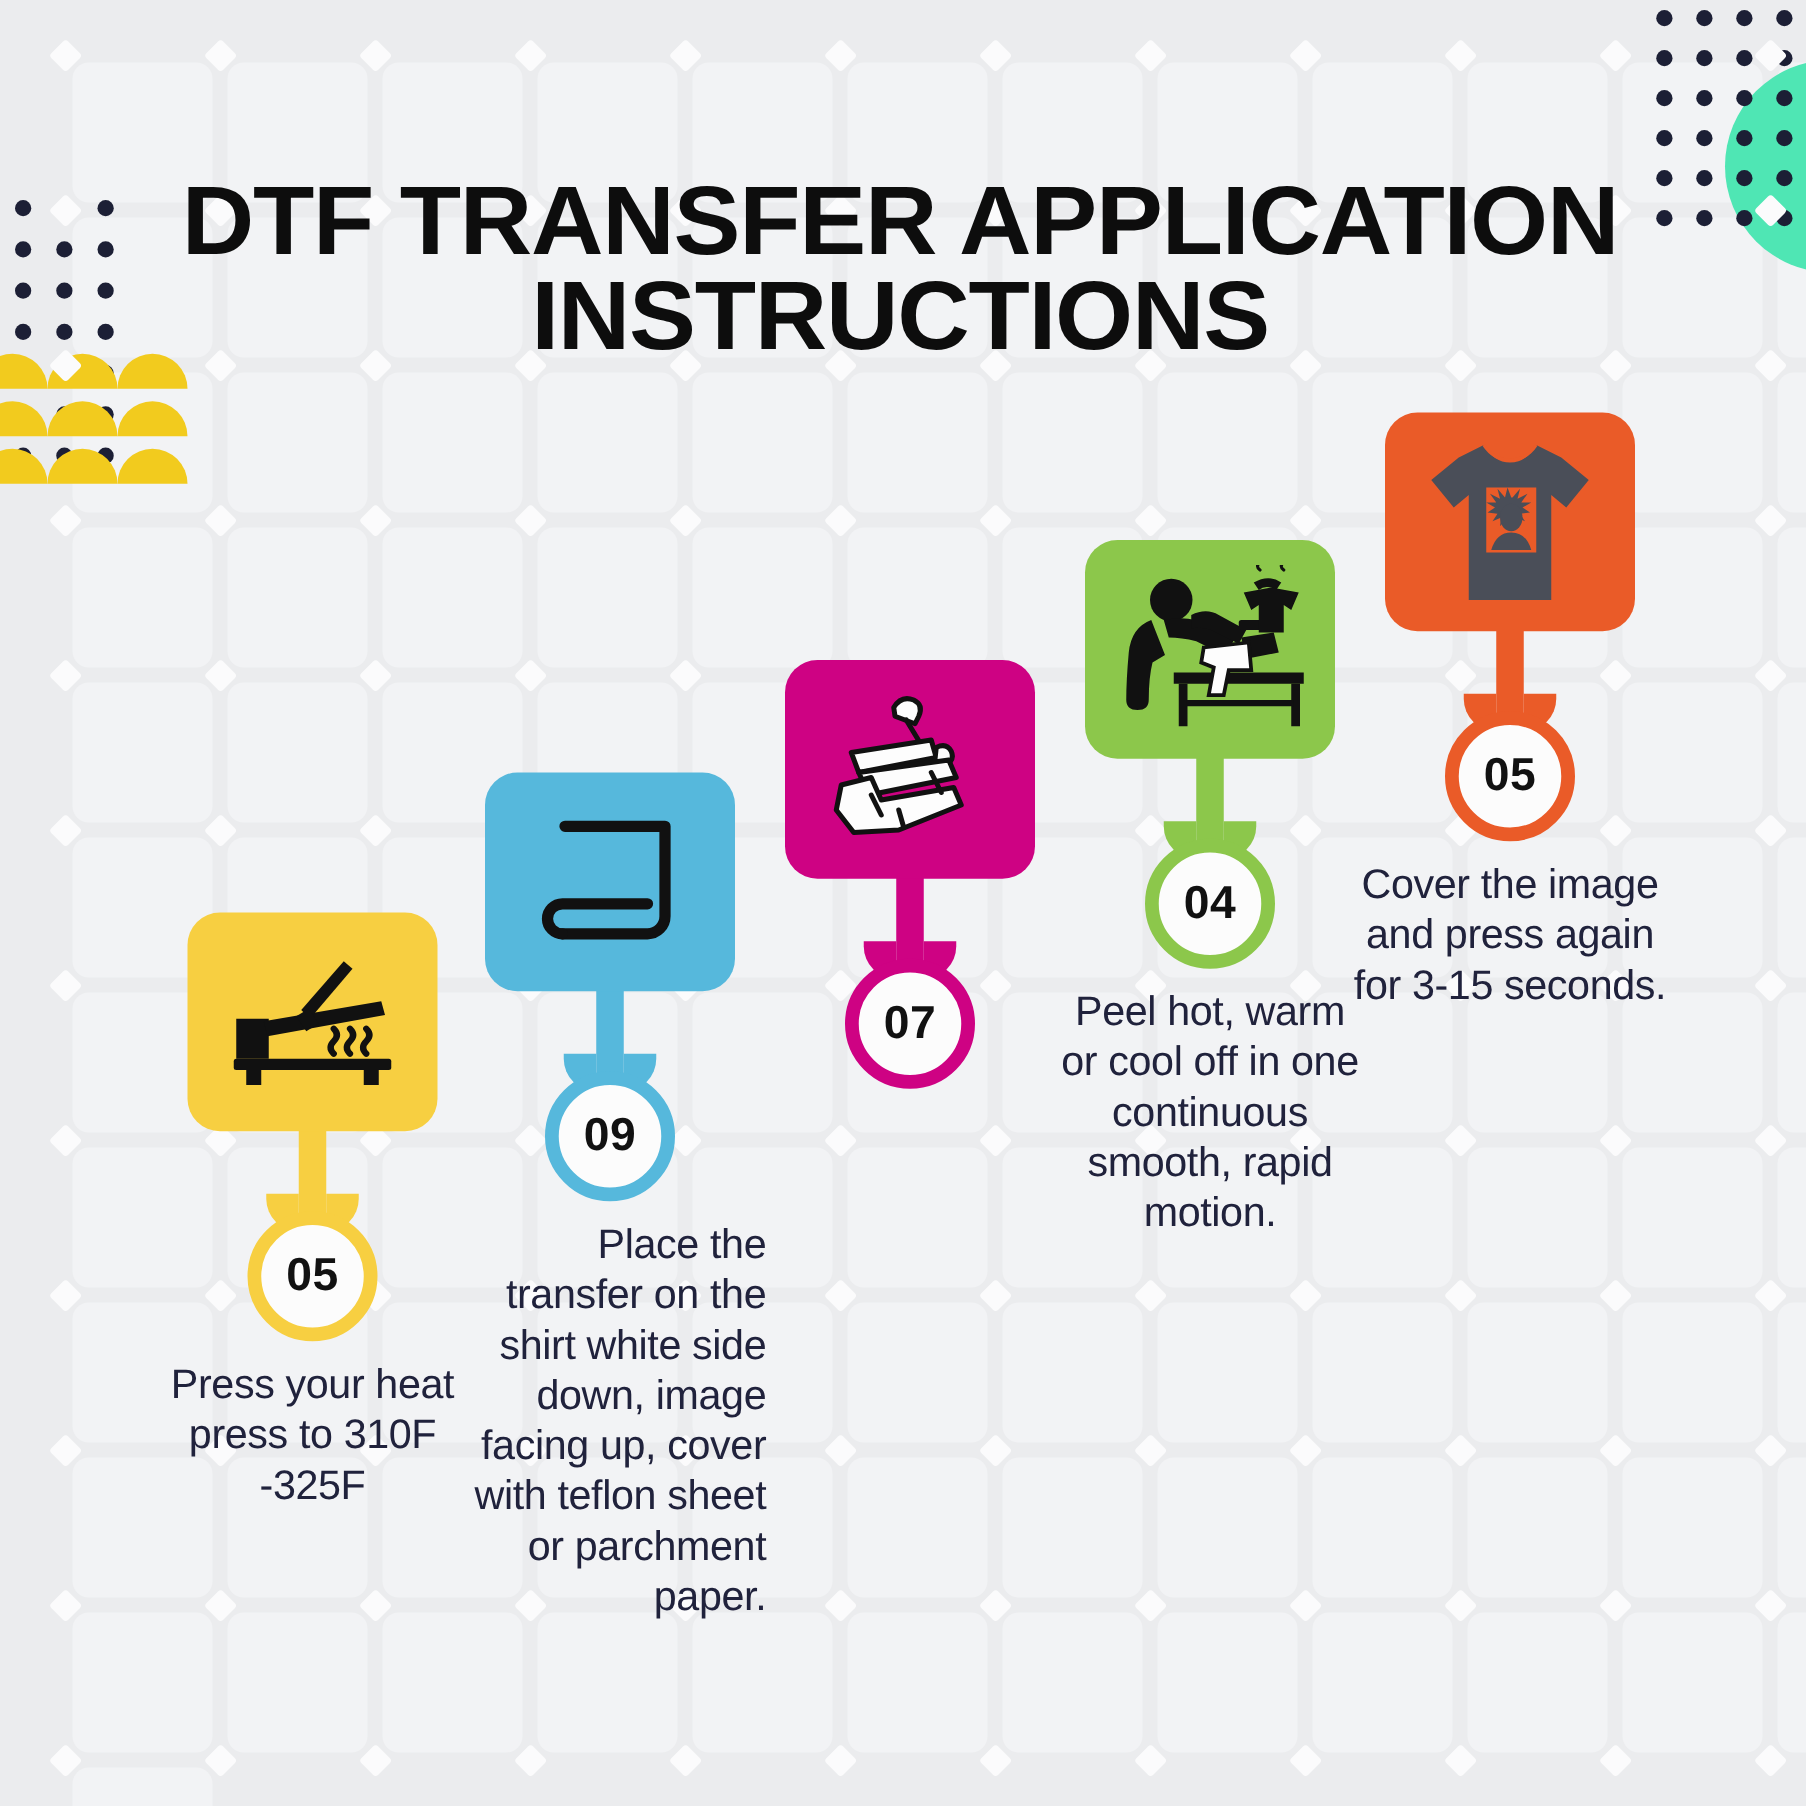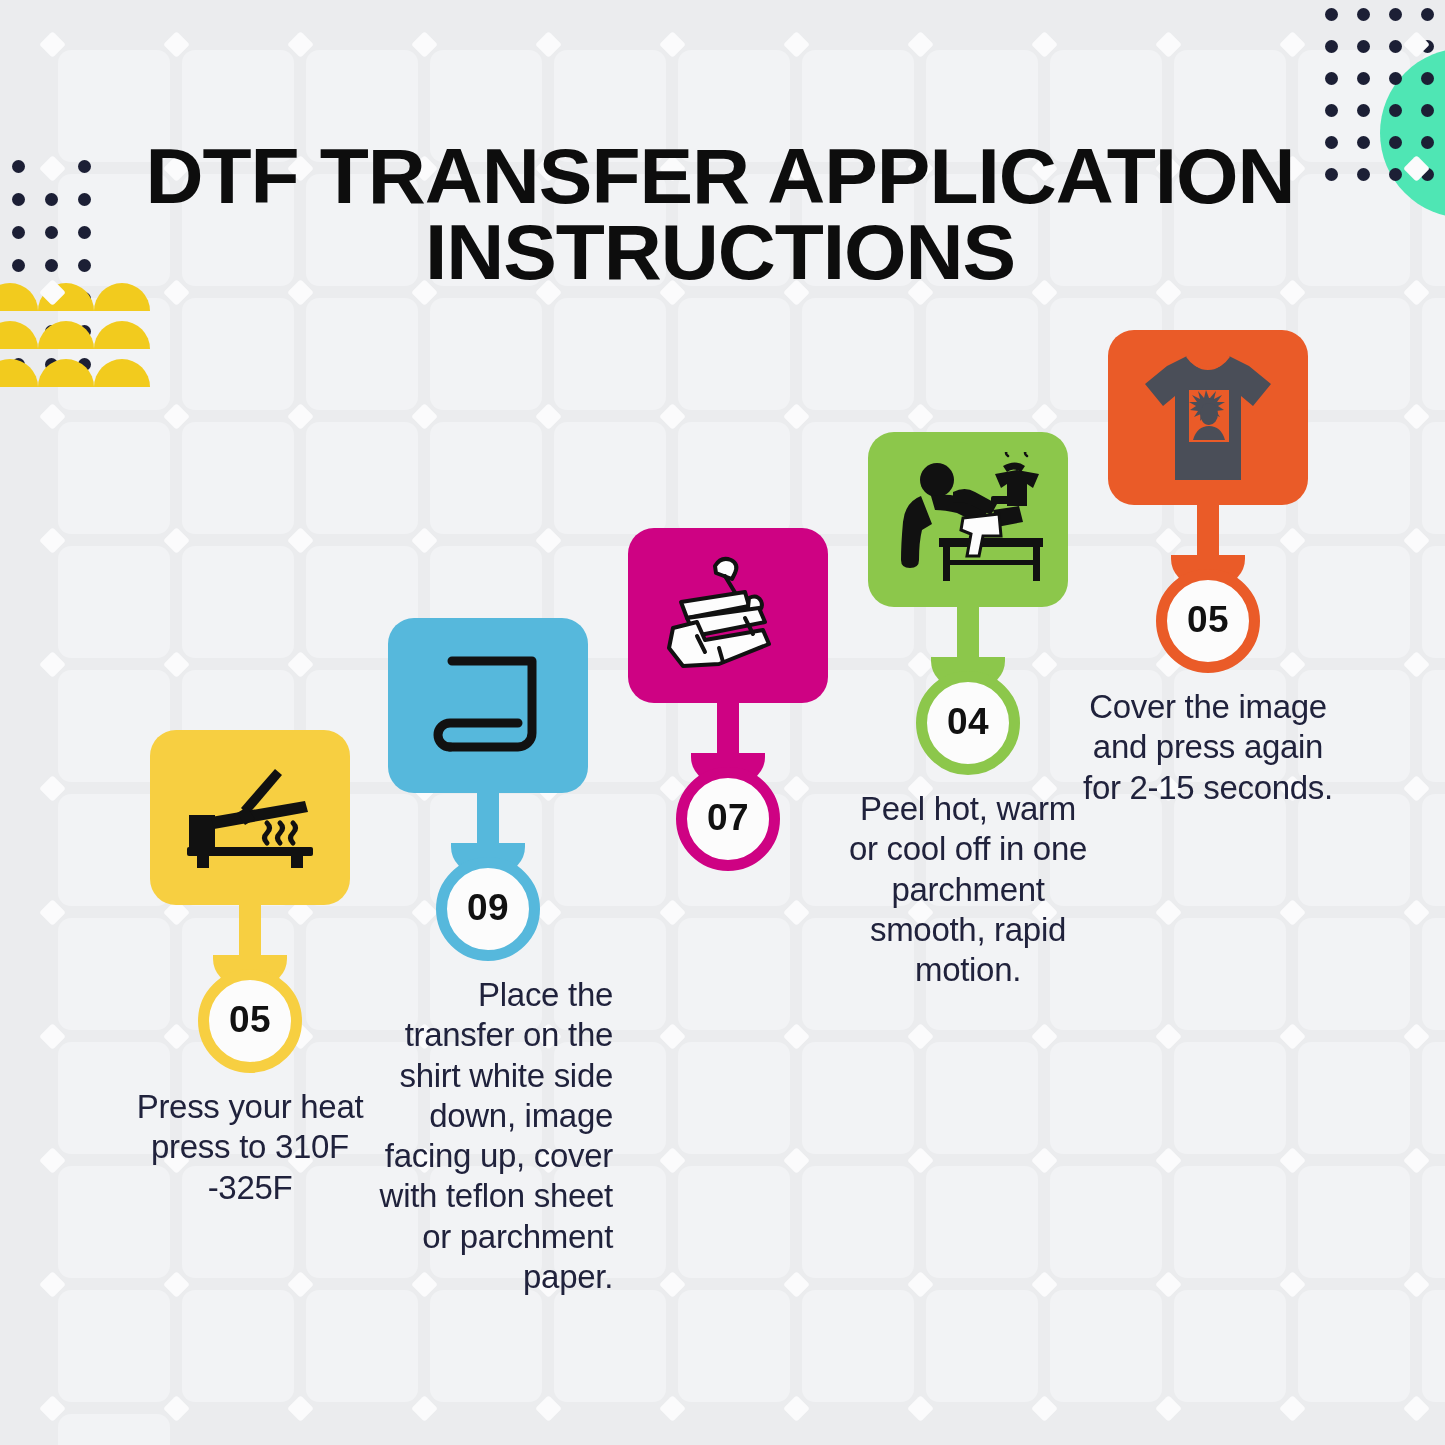--- a/index.html
+++ b/index.html
@@ -689,21 +689,21 @@
     <div class="connector">
       <div class="stem" style="background: rgb(140, 199, 75);"></div>
       <div class="fillets">
           <i class="l" style="background: rgb(140, 199, 75); border-radius: 0px 0px 0px 26px; mask-image: none;"></i>
           <i class="r" style="background: rgb(140, 199, 75); border-radius: 0px 0px 26px; mask-image: none;"></i>
         </div>
       <div class="badge" style="border-color: rgb(140, 199, 75); background: rgb(252, 252, 252);">
         <span>04</span>
       </div>
     </div>
-    <div class="caption" style="color: rgb(32, 34, 60);">Peel hot, warm or cool off in one parchment smooth, rapid motion.</div>
+    <div class="caption" style="color: rgb(32, 34, 60);">Peel hot, warm or cool off in one continuous smooth, rapid motion.</div>
   </div>
 
   <div class="step" id="step-5">
     <div class="card" style="background: rgb(234, 91, 40);">
       <svg width="138" height="140" viewBox="0 0 138 140">
         <g>
           <path d="M48 8 L28 18 L6 36 L24 58 L36 48 L36 132 L102 132 L102 48 L114 58 L132 36 L110 18 L90 8 q-8 14 -21 14 q-13 0 -21 -14 z" fill="#4a4e58"></path>
           <path d="M48 8 q8 12 21 12 q13 0 21 -12" fill="none" stroke="#ea5b28" stroke-width="2.5"></path>
           <rect x="50" y="42" width="40" height="52" fill="#ea5b28"></rect>
           <g fill="#4a4e58">
@@ -717,16 +717,16 @@
     <div class="connector">
       <div class="stem" style="background: rgb(234, 91, 40);"></div>
       <div class="fillets">
           <i class="l" style="background: rgb(234, 91, 40); border-radius: 0px 0px 0px 26px; mask-image: none;"></i>
           <i class="r" style="background: rgb(234, 91, 40); border-radius: 0px 0px 26px; mask-image: none;"></i>
         </div>
       <div class="badge" style="border-color: rgb(234, 91, 40); background: rgb(252, 252, 252);">
         <span>05</span>
       </div>
     </div>
-    <div class="caption" style="color: rgb(32, 34, 60);">Cover the image and press again for 2-15 seconds.</div>
+    <div class="caption" style="color: rgb(32, 34, 60);">Cover the image and press again for 3-15 seconds.</div>
   </div>
 
 </div>
 
 </body></html>

